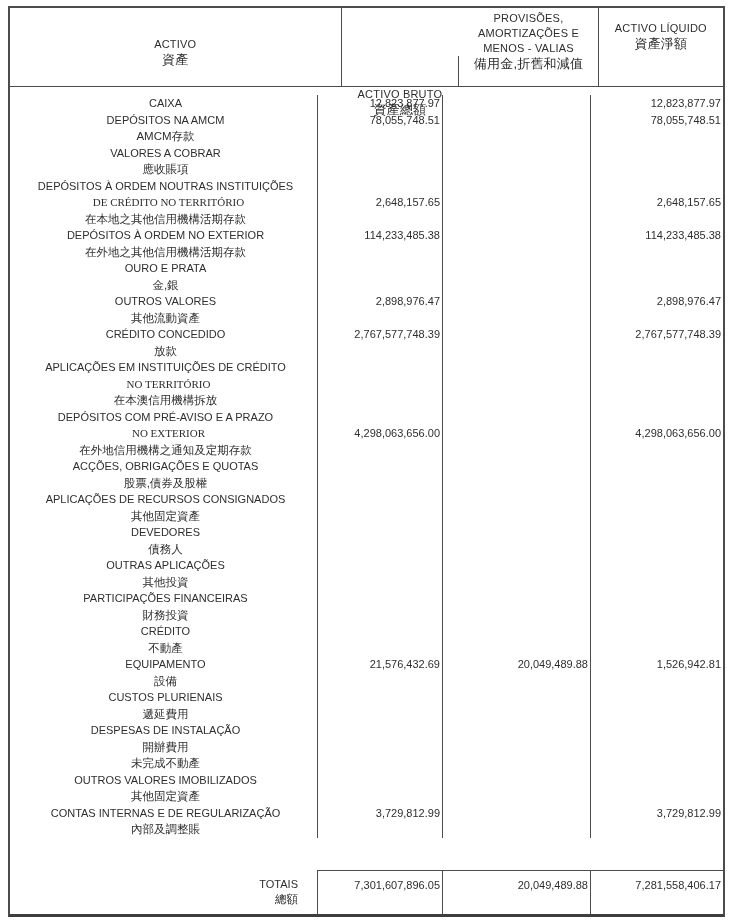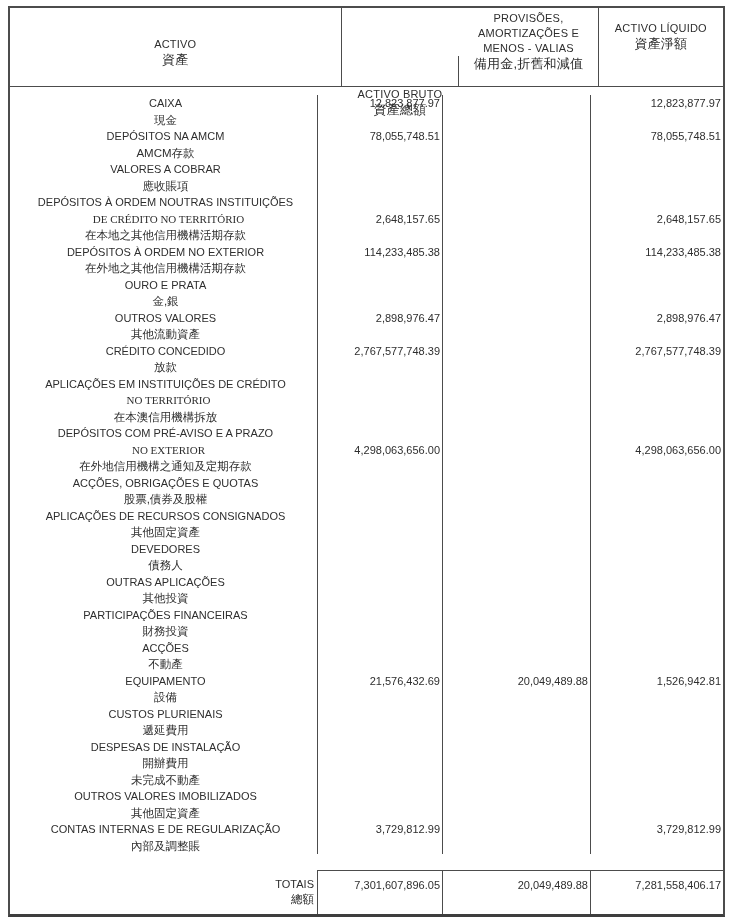--- a/index.html
+++ b/index.html
@@ -69,21 +69,21 @@
   
   .totals{display:flex;height:44px;}
   .t{
     box-sizing:border-box;
     font-size:11px;
     white-space:nowrap;
   }
   .t1{
     width:308px;border-right:1px solid var(--line);
     display:flex;flex-direction:column;align-items:flex-end;
-    padding:7px 3px 0 0;line-height:15px;
+    padding:7px 19px 0 0;line-height:15px;
   }
   .t2{width:125px;border-right:1px solid var(--line);border-top:1px solid var(--line);}
   .t3{width:148px;border-right:1px solid var(--line);border-top:1px solid var(--line);}
   .t4{width:132px;border-top:1px solid var(--line);}
   .tnum{text-align:right;padding:7px 2px 0 0;line-height:15px;}
 </style>
 </head>
 <body>
 
 <div class="sheet">
@@ -111,26 +111,20 @@
     </div>
 
     <div class="tbody" id="tbody">
         <div class="ln">
           <div class="c c1 pt">CAIXA</div>
           <div class="c c2 num">12,823,877.97</div>
           <div class="c c3 num"></div>
           <div class="c c4 num">12,823,877.97</div>
         </div>
         <div class="ln">
-          <div class="c c1 zh">現金</div>
-          <div class="c c2 num"></div>
-          <div class="c c3 num"></div>
-          <div class="c c4 num"></div>
-        </div>
-        <div class="ln">
           <div class="c c1 pt">DEPÓSITOS NA AMCM</div>
           <div class="c c2 num">78,055,748.51</div>
           <div class="c c3 num"></div>
           <div class="c c4 num">78,055,748.51</div>
         </div>
         <div class="ln">
           <div class="c c1 zh">AMCM存款</div>
           <div class="c c2 num"></div>
           <div class="c c3 num"></div>
           <div class="c c4 num"></div>
@@ -303,21 +297,21 @@
           <div class="c c3 num"></div>
           <div class="c c4 num"></div>
         </div>
         <div class="ln">
           <div class="c c1 zh">財務投資</div>
           <div class="c c2 num"></div>
           <div class="c c3 num"></div>
           <div class="c c4 num"></div>
         </div>
         <div class="ln">
-          <div class="c c1 pt">ACÇÕES</div>
+          <div class="c c1 pt">CRÉDITO</div>
           <div class="c c2 num"></div>
           <div class="c c3 num"></div>
           <div class="c c4 num"></div>
         </div>
         <div class="ln">
           <div class="c c1 zh">不動產</div>
           <div class="c c2 num"></div>
           <div class="c c3 num"></div>
           <div class="c c4 num"></div>
         </div>

